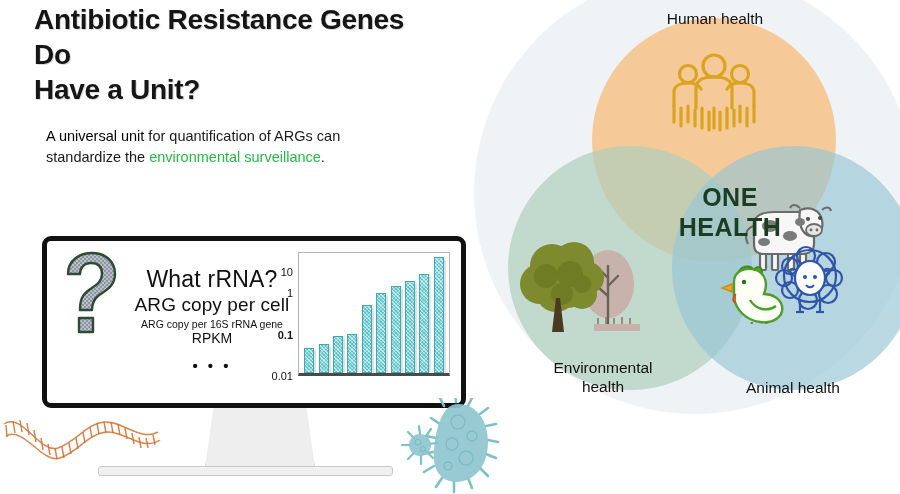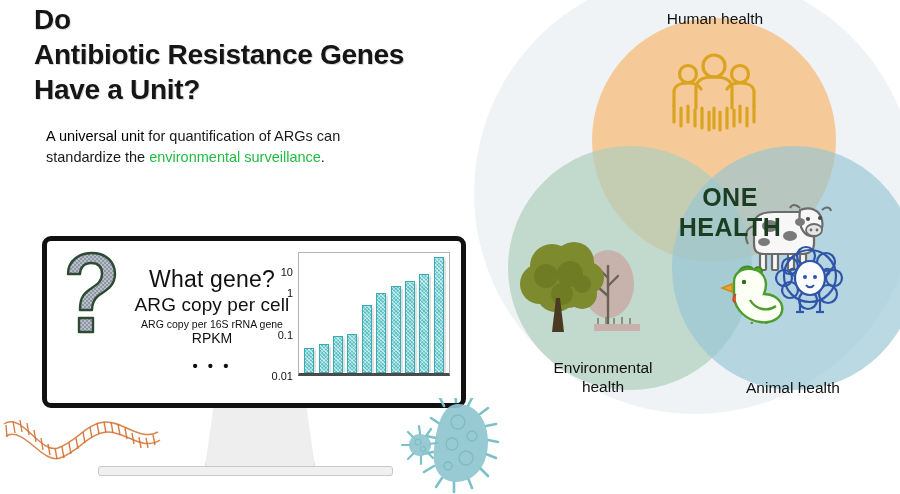--- a/index.html
+++ b/index.html
@@ -211,22 +211,22 @@
   #icon-people { position: absolute; left: 198px; top: 88px; width: 92px; height: 84px; z-index: 11; }
   #icon-tree { position: absolute; left: 48px; top: 268px; width: 126px; height: 112px; z-index: 11; }
   #icon-animals { position: absolute; left: 240px; top: 238px; width: 142px; height: 122px; z-index: 11; }
 </style>
 </head>
 <body>
 
 <div id="stage">
 
   <div id="title-block">
+    <div class="title-line">Antibiotic Resistance Genes</div>
     <div class="title-line">Do</div>
-    <div class="title-line">Antibiotic Resistance Genes</div>
     <div class="title-line">Have a Unit?</div>
   </div>
 
   <div id="subtitle"><span class="kw-blue">A universal unit</span><span> for quantification of ARGs can standardize the </span><span class="kw-green">environmental surveillance</span><span>.</span></div>
 
   <svg id="dna" viewBox="0 0 172 62">
     <g stroke="#d4702f" stroke-width="1.5" fill="none" opacity="0.85">
       <path d="M4,16 C22,4 40,46 58,40 C76,34 86,16 104,14 C122,12 140,34 158,24"></path>
       <path d="M6,28 C24,18 42,56 60,50 C78,44 88,26 106,24 C124,22 142,44 160,32"></path>
     </g>
@@ -270,32 +270,32 @@
             <rect x="2" y="2" width="2" height="2" fill="#8e96a3"></rect>
           </pattern>
         </defs>
         <g transform="translate(4,4)">
           <path d="M6,22 C6,8 18,1 30,1 C44,1 53,10 53,22 C53,34 44,38 36,44 C31,48 30,52 30,58 L18,58 C18,48 20,43 27,38 C34,33 40,30 40,22 C40,15 36,11 29,11 C22,11 18,16 18,22 Z" fill="url(#qhatch)" stroke="#2d4a33" stroke-width="2.4" stroke-linejoin="round"></path>
           <rect x="17" y="66" width="14" height="14" fill="url(#qhatch)" stroke="#2d4a33" stroke-width="2.4" stroke-linejoin="round"></rect>
         </g>
       </svg>
 
       <div id="unit-stack">
-        <div id="what-unit">What gene?</div>
+        <div id="what-unit">What rRNA?</div>
         <div id="unit-main">ARG copy per cell</div>
         <div id="unit-sub1">ARG copy per 16S rRNA gene</div>
         <div id="unit-sub2">RPKM</div>
         <div id="unit-ellipsis">• • •</div>
       </div>
 
       <div id="chart-wrap">
         <div id="chart-ticks">
             <div class="ytick" style="top: 0px; margin-top: 20px;">10</div>
             <div class="ytick" style="top: 41.3333px;">1</div>
-            <div class="ytick" style="top: 82.6667px;">0.1</div>
+            <div class="ytick" style="top: 82.6667px; font-weight: bold;">0.1</div>
             <div class="ytick" style="top: 124px;">0.01</div>
           </div>
         <div id="plot">
           <div id="bars">
               <div class="bar" style="height: 24.93px; background-color: rgb(95, 196, 201);"></div>
               <div class="bar" style="height: 28.6401px; background-color: rgb(95, 196, 201);"></div>
               <div class="bar" style="height: 36.5526px; background-color: rgb(95, 196, 201);"></div>
               <div class="bar" style="height: 39.4709px; background-color: rgb(95, 196, 201);"></div>
               <div class="bar" style="height: 67.9588px; background-color: rgb(95, 196, 201);"></div>
               <div class="bar" style="height: 79.649px; background-color: rgb(95, 196, 201);"></div>

